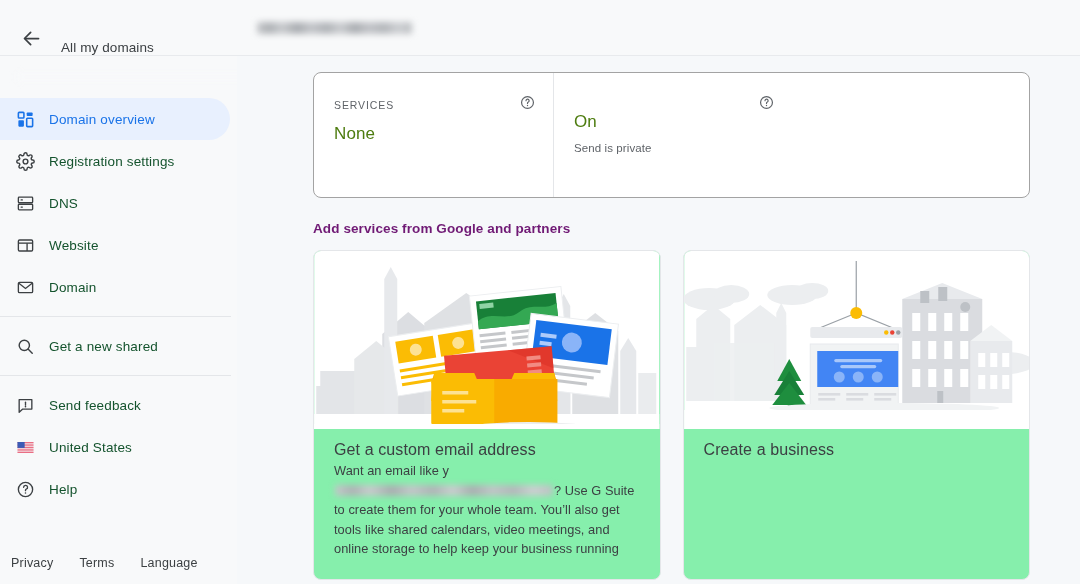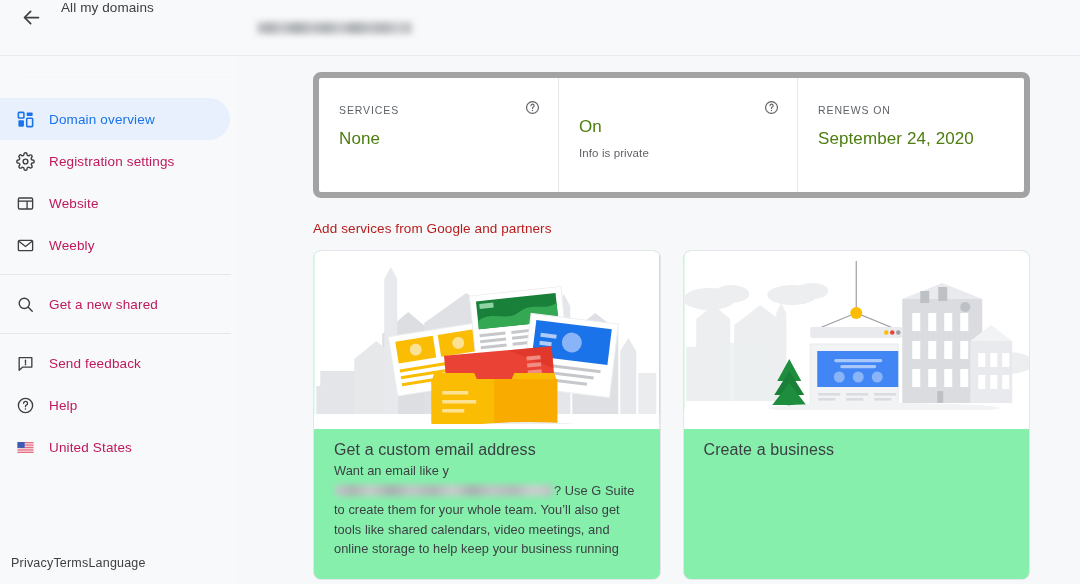--- a/index.html
+++ b/index.html
@@ -11,21 +11,21 @@
     color: #3c4043;
     -webkit-font-smoothing: antialiased;
   }
   #app { position: relative; width: 1080px; height: 584px; display: flex; flex-direction: column; }
 
   
   .topbar {
     height: 56px; min-height: 56px; display: flex; align-items: center;
     background: #f8f9fa; border-bottom: 1px solid #e8eaed; position: relative;
   }
-  .topbar-left { width: 237px; display: flex; align-items: flex-start; padding-left: 14px; height: 100%; }
+  .topbar-left { width: 237px; display: flex; align-items: flex-end; padding-left: 14px; height: 100%; }
   .back-btn {
     width: 34px; height: 34px; border-radius: 50%; display: flex;
     align-items: center; justify-content: center; cursor: pointer; flex: none;
   }
   .back-btn svg { display: block; }
   .all-domains { font-size: 13.5px; color: #3c4043; margin-left: 13px; letter-spacing: .1px; cursor: pointer; }
   .topbar-right { flex: 1; display: flex; align-items: center; padding-left: 20px; height: 100%; }
 
   
   .redacted {
@@ -47,50 +47,50 @@
   .sidebar {
     width: 237px; min-width: 237px; background: #f8f9fa;
     display: flex; flex-direction: column; position: relative;
   }
   .sidebar-domain {
     height: 42px; display: flex; align-items: center; padding-left: 16px;
   }
   .nav { display: flex; flex-direction: column; }
   .nav-item {
     height: 42px; display: flex; align-items: center; padding-left: 10px;
-    border-radius: 0 21px 21px 0; cursor: pointer; color: #be185d;
+    border-radius: 0 21px 21px 0; cursor: pointer; color: #14532d;
     margin-right: 7px;
   }
   .nav-item .ico { width: 30px; display: flex; align-items: center; justify-content: center; flex: none; }
   .nav-item .lbl { font-size: 13.5px; margin-left: 9px; letter-spacing: .15px; white-space: nowrap; }
   .nav-item.active { background: #e8f0fe; color: #1a73e8; }
   .nav-item.active .lbl { color: #1a73e8; }
   .nav-sep { height: 1px; background: #e4e6e9; margin: 8px 0 8px 0; width: 231px; }
   .footer-links {
-    position: absolute; bottom: 14px; left: 0; display: flex; padding-left: 11px;
+    position: absolute; bottom: 14px; left: 0; display: flex; gap: 26px; padding-left: 11px;
   }
   .footer-links a { font-size: 12.5px; color: #3c4043; text-decoration: none; cursor: pointer; letter-spacing: .2px; }
 
   
   .main { flex: 1; background: #f6f8fa; overflow: hidden; position: relative; padding: 0 50px 0 76px; }
 
   .info-card {
-    margin-top: 16px; background: #fff; border: 6px solid #a3a3a3; border-radius: 8px;
+    margin-top: 16px; background: #fff; border: 1px solid #a3a3a3; border-radius: 8px;
     height: 126px; display: flex; align-items: stretch; padding: 0;
   }
   .info-col { flex: 1; padding: 26px 0 0 20px; position: relative; }
   .info-col + .info-col { border-left: 1px solid #e4e6e9; }
   .info-col.c1 { flex: 0 0 239px; }
   .info-col.c2 { flex: 0 0 239px; }
   .info-label { font-size: 10.5px; letter-spacing: .9px; color: #5f6368; font-weight: 500; text-transform: uppercase; }
   .info-value { font-size: 17px; color: #4d7c0f; margin-top: 13px; letter-spacing: .1px; }
   .info-sub { font-size: 11.5px; color: #5f6368; margin-top: 10px; letter-spacing: .1px; }
   .help-ico { position: absolute; right: 18px; top: 22px; cursor: pointer; }
 
-  .section-title { font-size: 13.5px; color: #b91c1c; margin-top: 23px; letter-spacing: .1px; }
+  .section-title { font-size: 13.5px; color: #701a75; margin-top: 23px; letter-spacing: .1px; font-weight: bold; }
 
   .promo-row { display: flex; gap: 22px; margin-top: 14px; }
   .promo-card {
     flex: 1; background: #86efac; border: 1px solid #e4e6e9; border-radius: 8px;
     overflow: hidden; min-width: 0; height: 330px;
   }
   .promo-illus { height: 178px; width: 100%; display: block; }
   .promo-body { padding: 12px 20px 0 20px; }
   .promo-h { font-size: 16px; color: #3c4043; letter-spacing: .1px; font-weight: 400; }
   .promo-p { font-size: 12.8px; line-height: 19.6px; color: #3c4043; margin-top: 2px; letter-spacing: .05px; }
@@ -144,40 +144,51 @@
         <div class="nav-item">
           <span class="ico">
             <svg width="19" height="19" viewBox="0 0 24 24" fill="none" stroke="#3c4043" stroke-width="1.8">
               <circle cx="12" cy="12" r="3"></circle>
               <path d="M19.4 15a1.65 1.65 0 0 0 .33 1.82l.06.06a2 2 0 1 1-2.83 2.83l-.06-.06a1.65 1.65 0 0 0-1.82-.33 1.65 1.65 0 0 0-1 1.51V21a2 2 0 1 1-4 0v-.09A1.65 1.65 0 0 0 9 19.4a1.65 1.65 0 0 0-1.82.33l-.06.06a2 2 0 1 1-2.83-2.83l.06-.06a1.65 1.65 0 0 0 .33-1.82 1.65 1.65 0 0 0-1.51-1H3a2 2 0 1 1 0-4h.09A1.65 1.65 0 0 0 4.6 9a1.65 1.65 0 0 0-.33-1.82l-.06-.06a2 2 0 1 1 2.83-2.83l.06.06a1.65 1.65 0 0 0 1.82.33H9a1.65 1.65 0 0 0 1-1.51V3a2 2 0 1 1 4 0v.09a1.65 1.65 0 0 0 1 1.51 1.65 1.65 0 0 0 1.82-.33l.06-.06a2 2 0 1 1 2.83 2.83l-.06.06a1.65 1.65 0 0 0-.33 1.82V9a1.65 1.65 0 0 0 1.51 1H21a2 2 0 1 1 0 4h-.09a1.65 1.65 0 0 0-1.51 1z"></path>
             </svg>
           </span>
           <span class="lbl">Registration settings</span>
         </div>
 
+        <div class="nav-item">
+          <span class="ico">
+            <svg width="19" height="19" viewBox="0 0 24 24" fill="none" stroke="#3c4043" stroke-width="1.7">
+              <rect x="3" y="4" width="18" height="7" rx="1"></rect>
+              <rect x="3" y="13" width="18" height="7" rx="1"></rect>
+              <line x1="6.5" y1="7.5" x2="8" y2="7.5" stroke-linecap="round"></line>
+              <line x1="6.5" y1="16.5" x2="8" y2="16.5" stroke-linecap="round"></line>
+            </svg>
+          </span>
+          <span class="lbl">DNS</span>
+        </div>
 
         <div class="nav-item">
           <span class="ico">
             <svg width="19" height="19" viewBox="0 0 24 24" fill="none" stroke="#3c4043" stroke-width="1.7">
               <rect x="3" y="5" width="18" height="14" rx="1.5"></rect>
               <line x1="3" y1="9" x2="21" y2="9"></line>
               <line x1="14" y1="9" x2="14" y2="19"></line>
             </svg>
           </span>
           <span class="lbl">Website</span>
         </div>
 
         <div class="nav-item">
           <span class="ico">
             <svg width="19" height="19" viewBox="0 0 24 24" fill="none" stroke="#3c4043" stroke-width="1.7">
               <rect x="3" y="5.5" width="18" height="13" rx="1.5"></rect>
               <polyline points="3.6,6.6 12,13.2 20.4,6.6"></polyline>
             </svg>
           </span>
-          <span class="lbl">Weebly</span>
+          <span class="lbl">Domain</span>
         </div>
 
         <div class="nav-sep"></div>
 
         <div class="nav-item">
           <span class="ico">
             <svg width="19" height="19" viewBox="0 0 24 24" fill="none" stroke="#3c4043" stroke-width="1.8" stroke-linecap="round">
               <circle cx="10.5" cy="10.5" r="6.5"></circle>
               <line x1="15.5" y1="15.5" x2="20.5" y2="20.5"></line>
             </svg>
@@ -189,31 +200,20 @@
 
         <div class="nav-item">
           <span class="ico">
             <svg width="19" height="19" viewBox="0 0 24 24" fill="none" stroke="#3c4043" stroke-width="1.7" stroke-linejoin="round">
               <path d="M4 4.5h16v12H8.5L4 20.5z"></path>
               <line x1="12" y1="7.8" x2="12" y2="11.6" stroke-linecap="round"></line>
               <line x1="12" y1="13.4" x2="12" y2="13.5" stroke-linecap="round" stroke-width="2"></line>
             </svg>
           </span>
           <span class="lbl">Send feedback</span>
-        </div>
-
-        <div class="nav-item">
-          <span class="ico">
-            <svg width="19" height="19" viewBox="0 0 24 24" fill="none" stroke="#3c4043" stroke-width="1.7">
-              <circle cx="12" cy="12" r="9"></circle>
-              <path d="M9.6 9.2a2.5 2.5 0 1 1 3.3 2.4c-.6.25-.9.8-.9 1.5v.4" stroke-linecap="round"></path>
-              <line x1="12" y1="16.4" x2="12" y2="16.5" stroke-linecap="round" stroke-width="2"></line>
-            </svg>
-          </span>
-          <span class="lbl">Help</span>
         </div>
 
         <div class="nav-item">
           <span class="ico">
             <svg class="flag" viewBox="0 0 19 13">
               <rect width="19" height="13" fill="#f4f4f5"></rect>
               <g fill="#e8566f">
                 <rect y="0" width="19" height="1"></rect>
                 <rect y="2" width="19" height="1"></rect>
                 <rect y="4" width="19" height="1"></rect>
@@ -221,20 +221,31 @@
                 <rect y="8" width="19" height="1"></rect>
                 <rect y="10" width="19" height="1"></rect>
                 <rect y="12" width="19" height="1"></rect>
               </g>
               <rect width="8.5" height="7" fill="#3c5bb5"></rect>
             </svg>
           </span>
           <span class="lbl">United States</span>
         </div>
 
+        <div class="nav-item">
+          <span class="ico">
+            <svg width="19" height="19" viewBox="0 0 24 24" fill="none" stroke="#3c4043" stroke-width="1.7">
+              <circle cx="12" cy="12" r="9"></circle>
+              <path d="M9.6 9.2a2.5 2.5 0 1 1 3.3 2.4c-.6.25-.9.8-.9 1.5v.4" stroke-linecap="round"></path>
+              <line x1="12" y1="16.4" x2="12" y2="16.5" stroke-linecap="round" stroke-width="2"></line>
+            </svg>
+          </span>
+          <span class="lbl">Help</span>
+        </div>
+
       </div>
 
       <div class="footer-links">
         <a>Privacy</a>
         <a>Terms</a>
         <a>Language</a>
       </div>
     </div>
 
     <div class="main">
@@ -248,34 +259,30 @@
             <svg width="15" height="15" viewBox="0 0 24 24" fill="none" stroke="#5f6368" stroke-width="1.9">
               <circle cx="12" cy="12" r="9.5"></circle>
               <path d="M9.6 9.2a2.5 2.5 0 1 1 3.3 2.4c-.6.25-.9.8-.9 1.5v.4" stroke-linecap="round"></path>
               <line x1="12" y1="16.6" x2="12" y2="16.7" stroke-linecap="round" stroke-width="2.2"></line>
             </svg>
           </span>
         </div>
 
         <div class="info-col c2">
           <div class="info-value">On</div>
-          <div class="info-sub">Info is private</div>
+          <div class="info-sub">Send is private</div>
           <span class="help-ico">
             <svg width="15" height="15" viewBox="0 0 24 24" fill="none" stroke="#5f6368" stroke-width="1.9">
               <circle cx="12" cy="12" r="9.5"></circle>
               <path d="M9.6 9.2a2.5 2.5 0 1 1 3.3 2.4c-.6.25-.9.8-.9 1.5v.4" stroke-linecap="round"></path>
               <line x1="12" y1="16.6" x2="12" y2="16.7" stroke-linecap="round" stroke-width="2.2"></line>
             </svg>
           </span>
         </div>
 
-        <div class="info-col">
-          <div class="info-label">RENEWS ON</div>
-          <div class="info-value">September 24, 2020</div>
-        </div>
       </div>
 
       <div class="section-title">Add services from Google and partners</div>
 
       <div class="promo-row">
 
         <div class="promo-card">
           <svg class="promo-illus" viewBox="0 0 345 178">
             <rect width="345" height="178" fill="#ffffff"></rect>
             <g fill="#e3e5e8">

